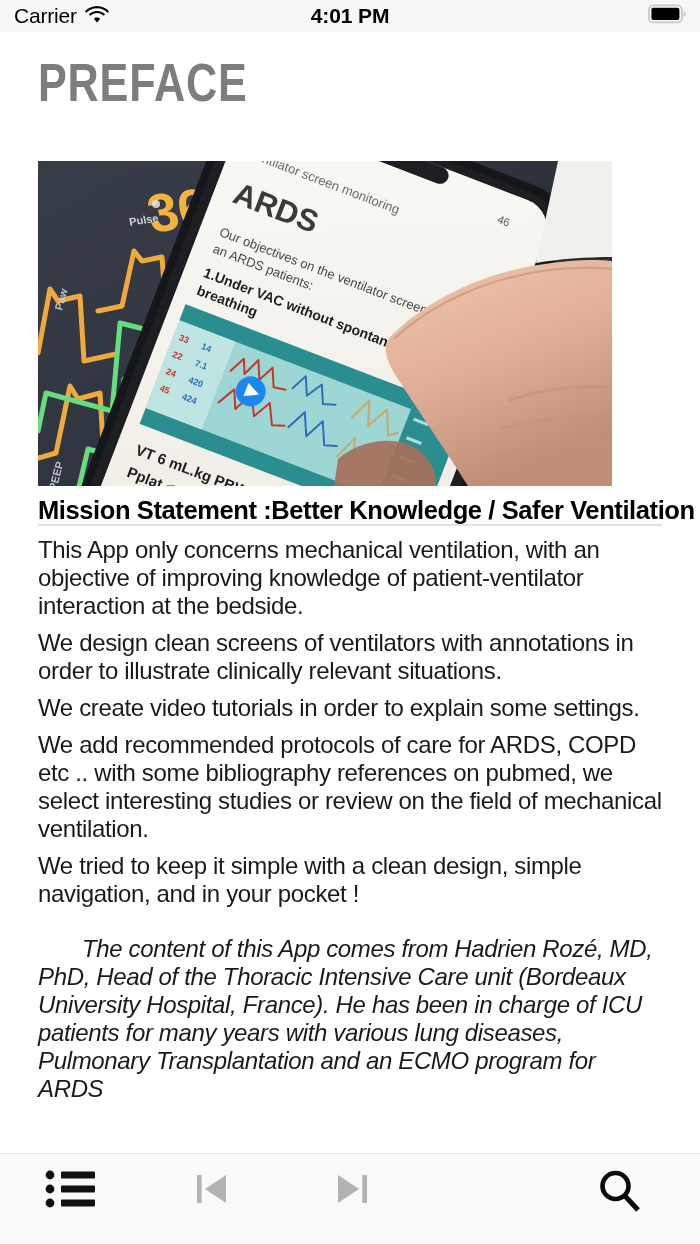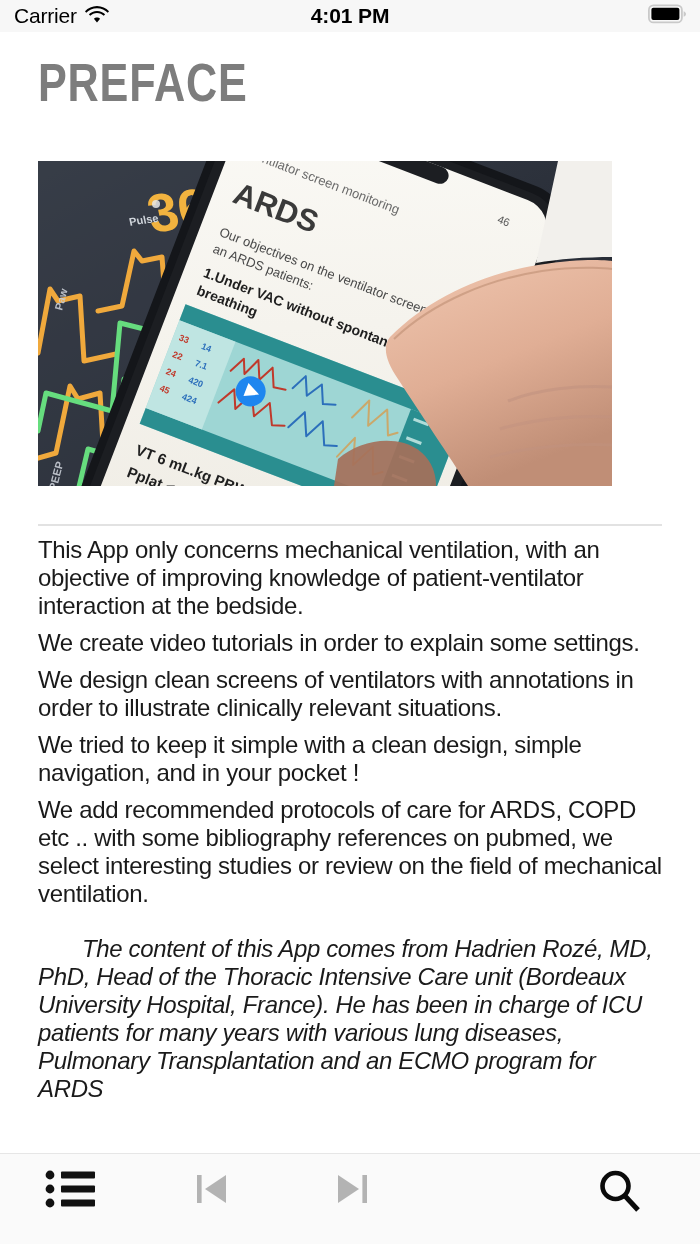--- a/index.html
+++ b/index.html
@@ -328,28 +328,29 @@
         <path d="M462,268 C496,258 538,254 574,256" fill="none" stroke="#c29280" stroke-width="3" opacity="0.5"></path>
         <path d="M452,296 C490,286 536,282 574,284" fill="none" stroke="#c29280" stroke-width="3" opacity="0.45"></path>
 
         <path d="M300,298 C318,282 344,276 366,282 C386,288 398,304 398,325 L296,325 Z" fill="#a5705a" opacity="0.92"></path>
 
         <path d="M520,0 L574,0 L574,96 C548,96 520,98 498,102 Z" fill="#f2f0ec"></path>
       </g>
     </svg>
   </div>
 
+  <div class="section-heading">Mission Statement :Better Knowledge / Safer Ventilation</div>
   <div class="heading-rule"></div>
 
   <div class="body-copy">
     <p>This App only concerns  mechanical ventilation, with an objective of improving knowledge of patient-ventilator interaction at the bedside.</p>
+    <p>We design clean screens of ventilators with annotations in order to illustrate clinically relevant situations.</p>
     <p>We create video tutorials in order to explain some settings.</p>
-    <p>We design clean screens of ventilators with annotations in order to illustrate clinically relevant situations.</p>
+    <p>We add  recommended protocols of care for ARDS, COPD etc .. with some bibliography references on pubmed, we select interesting studies or review on the field of mechanical ventilation.</p>
     <p>We tried to keep it simple with a clean design, simple navigation, and in your pocket !</p>
-    <p>We add  recommended protocols of care for ARDS, COPD etc .. with some bibliography references on pubmed, we select interesting studies or review on the field of mechanical ventilation.</p>
     <p class="italic spacer-before">The content of this App comes from Hadrien Rozé, MD, PhD, Head of the Thoracic Intensive Care unit (Bordeaux University Hospital, France). He has been in charge  of ICU patients for many years with various lung diseases, Pulmonary Transplantation and an ECMO program for ARDS</p>
   </div>
 </div>
 
 <div class="toolbar">
 
   <div class="tb-btn tb-toc">
     <span>
       <svg width="54" height="44" viewBox="0 0 54 44">
         <circle cx="5" cy="7" r="4.4" fill="#111"></circle>

